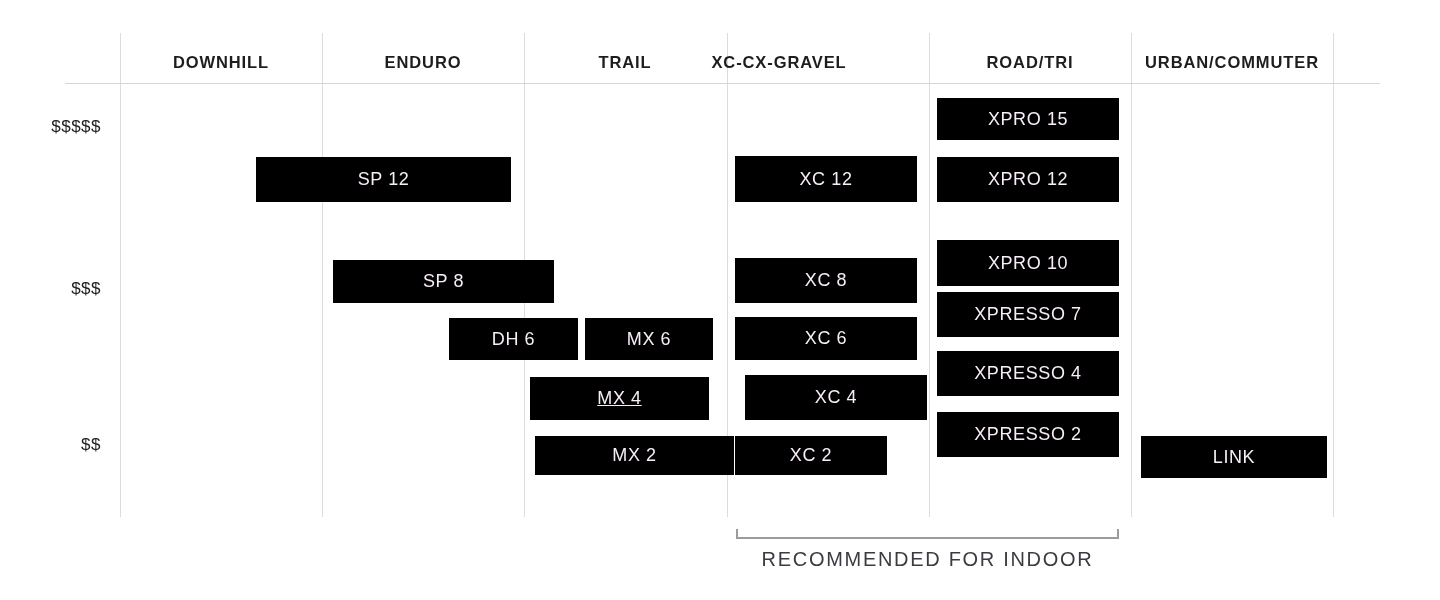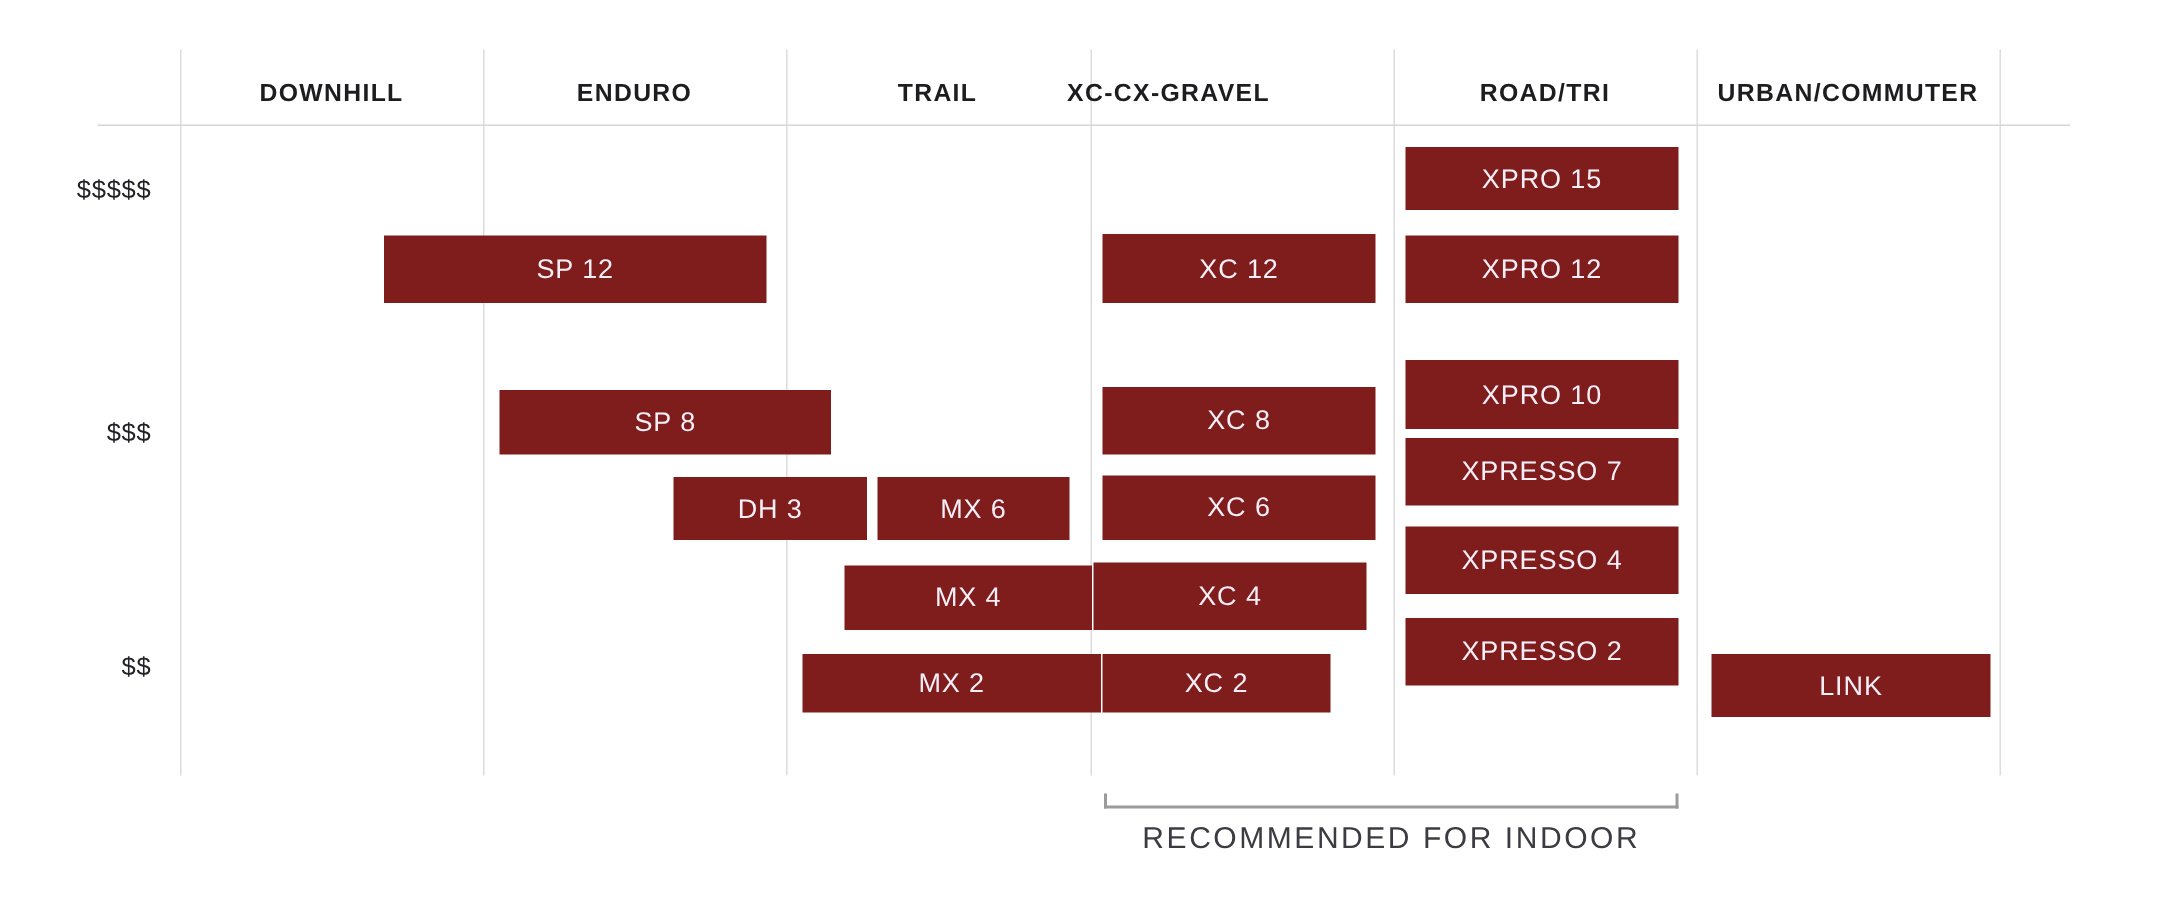--- a/index.html
+++ b/index.html
@@ -16,21 +16,21 @@
     font-size:16.5px;font-weight:600;letter-spacing:0.9px;
     color:#1d1d1f;white-space:nowrap;
   }
   .price-label{
     position:absolute;left:0;width:101px;text-align:right;
     transform:translateY(-50%);
     font-size:17px;font-weight:400;letter-spacing:0.5px;color:#222226;
     white-space:nowrap;
   }
   .bar{
-    position:absolute;background:#7f1d1d;
+    position:absolute;background:#000000;
     display:flex;align-items:center;justify-content:center;
     color:#f7eef8;font-size:18px;font-weight:400;letter-spacing:0.6px;
     white-space:nowrap;box-sizing:border-box;
   }
   .bracket{
     position:absolute;box-sizing:border-box;
     border-left:2px solid #9b9b9b;
     border-right:2px solid #9b9b9b;
     border-bottom:2px solid #9b9b9b;
   }
@@ -62,25 +62,25 @@
     <div class="price-label" style="top: 289px;">$$$</div>
     <div class="price-label" style="top: 445px;">$$</div>
     <div class="bar" style="left: 937px; top: 98px; width: 182px; height: 42px;">XPRO 15</div>
     <div class="bar" style="left: 256px; top: 157px; width: 255px; height: 45px;">SP 12</div>
     <div class="bar" style="left: 735px; top: 156px; width: 182px; height: 46px;">XC 12</div>
     <div class="bar" style="left: 937px; top: 157px; width: 182px; height: 45px;">XPRO 12</div>
     <div class="bar" style="left: 937px; top: 240px; width: 182px; height: 46px;">XPRO 10</div>
     <div class="bar" style="left: 333px; top: 260px; width: 221px; height: 43px;">SP 8</div>
     <div class="bar" style="left: 735px; top: 258px; width: 182px; height: 45px;">XC 8</div>
     <div class="bar" style="left: 937px; top: 292px; width: 182px; height: 45px;">XPRESSO 7</div>
-    <div class="bar" style="left: 449px; top: 318px; width: 129px; height: 42px;">DH 3</div>
+    <div class="bar" style="left: 449px; top: 318px; width: 129px; height: 42px;">DH 6</div>
     <div class="bar" style="left: 585px; top: 318px; width: 128px; height: 42px;">MX 6</div>
     <div class="bar" style="left: 735px; top: 317px; width: 182px; height: 43px;">XC 6</div>
     <div class="bar" style="left: 937px; top: 351px; width: 182px; height: 45px;">XPRESSO 4</div>
-    <div class="bar" style="left: 563px; top: 377px; width: 165px; height: 43px;">MX 4</div>
-    <div class="bar" style="left: 729px; top: 375px; width: 182px; height: 45px;">XC 4</div>
+    <div class="bar" style="left: 530px; top: 377px; width: 179px; height: 43px; text-decoration: underline;">MX 4</div>
+    <div class="bar" style="left: 745px; top: 375px; width: 182px; height: 45px;">XC 4</div>
     <div class="bar" style="left: 937px; top: 412px; width: 182px; height: 45px;">XPRESSO 2</div>
     <div class="bar" style="left: 535px; top: 436px; width: 199px; height: 39px;">MX 2</div>
     <div class="bar" style="left: 735px; top: 436px; width: 152px; height: 39px;">XC 2</div>
     <div class="bar" style="left: 1141px; top: 436px; width: 186px; height: 42px;">LINK</div>
     <div class="bracket" style="left: 736px; top: 529px; width: 383px; height: 10px;"></div>
     <div class="bracket-caption" style="left: 927.5px; top: 548px;">RECOMMENDED FOR INDOOR</div>
   </div>
 
 </body></html>

